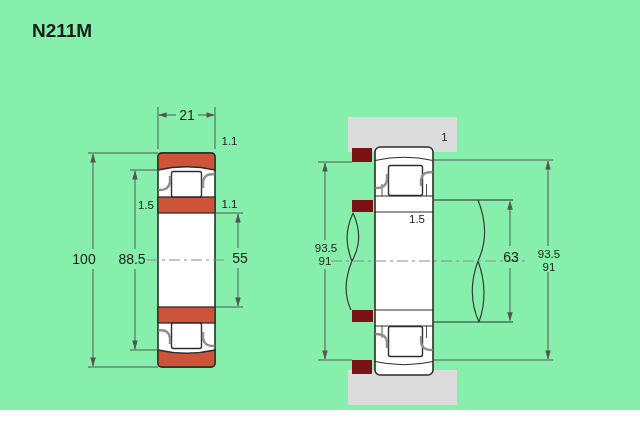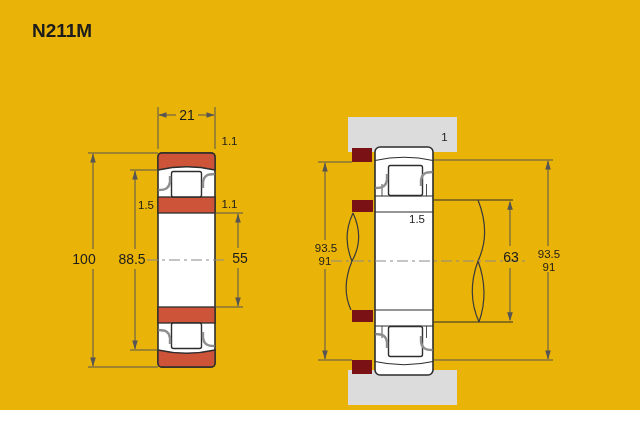--- a/index.html
+++ b/index.html
@@ -1,16 +1,16 @@
 <!DOCTYPE html>
 <html><head>
 <meta charset="utf-8">
 <style>
   html,body{margin:0;padding:0;background:#ffffff;}
-  #stage{position:relative;width:640px;height:410px;background:#eab308;overflow:hidden;
+  #stage{position:relative;width:640px;height:410px;background:#86efac;overflow:hidden;
          font-family:"Liberation Sans", sans-serif;}
   #stage svg{position:absolute;left:0;top:0;}
   text{font-family:"Liberation Sans", sans-serif;fill:#1c1c1c;}
   .dim-big{font-size:14px;}
   .dim-small{font-size:11.5px;}
   .title{font-size:19px;font-weight:bold;}
 </style>
 </head>
 <body>
 

